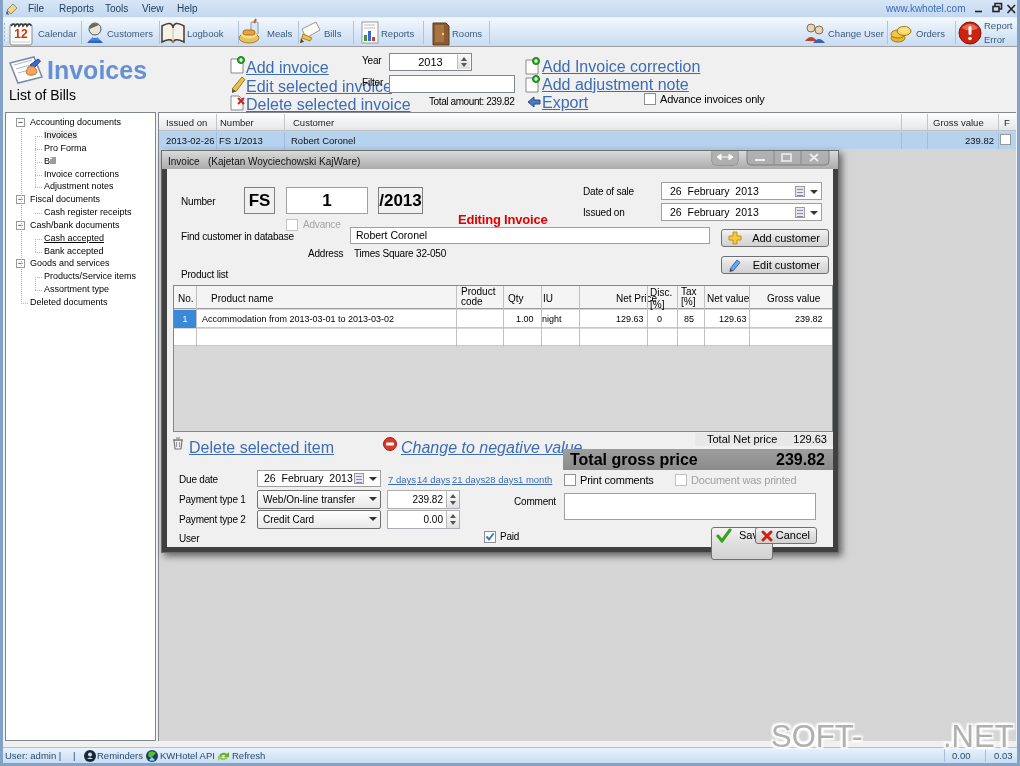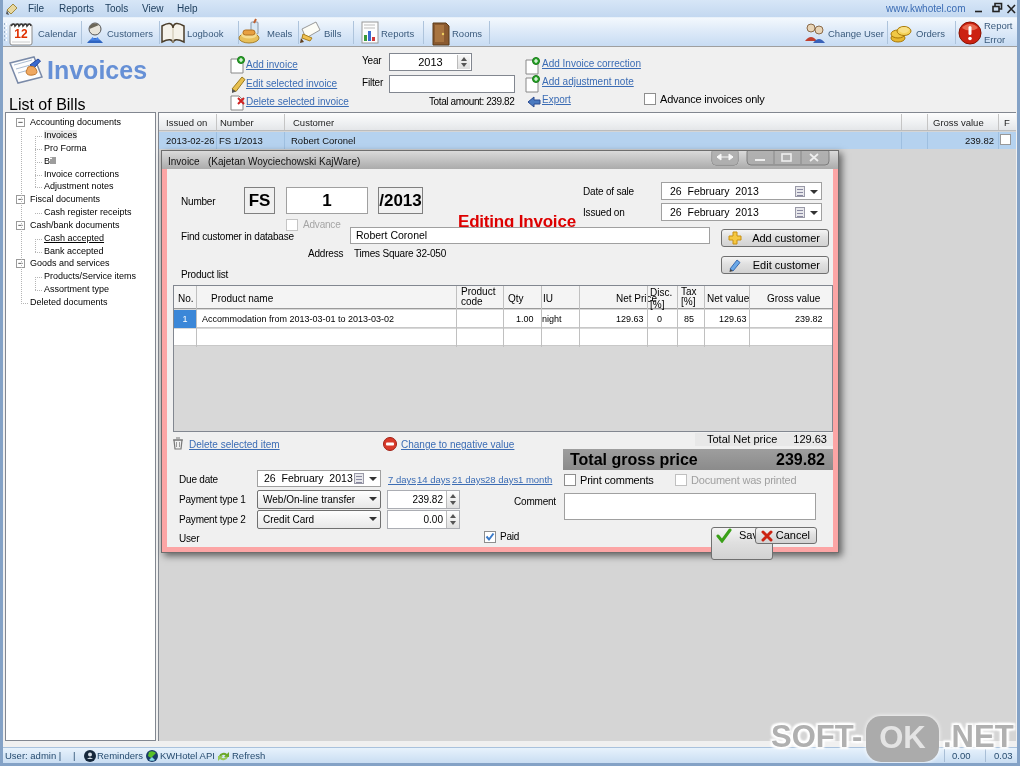--- a/index.html
+++ b/index.html
@@ -8,53 +8,53 @@
 .frame { position:absolute; background:#84a2c6; z-index:60; }
 .abs { position:absolute; }
 
 #menubar { left:0; top:0; width:1020px; height:17px; background:linear-gradient(#d7e6f7,#c3d8f0); font-size:10px; color:#20405f; }
 #menubar span.mi { position:absolute; top:3px; }
 
 #toolbar { left:0; top:17px; width:1020px; height:30px; background:linear-gradient(#f3f8fd,#dce9f8 50%,#c8dcf3); border-top:1px solid #e8f1fa; border-bottom:1px solid #9f9f9f; }
 .tbtxt { position:absolute; top:10px; font-size:9.5px; color:#3a5a7c; }
 .tbsep { position:absolute; top:3px; width:1px; height:23px; background:#aec4dc; }
 
-.link { color:#3b6cb4; text-decoration:underline; font-size:10px; position:absolute; white-space:nowrap; }
+.link { color:#3b6cb4; text-decoration:underline; font-size:16px; position:absolute; white-space:nowrap; }
 .lbl { position:absolute; font-size:10px; letter-spacing:-0.2px; color:#000; white-space:nowrap; }
 .inbox { position:absolute; background:#fff; border:1px solid #828790; }
 
 #tree { left:5px; top:112px; width:151px; height:629px; background:#fff; border:1px solid #828790; font-size:10.5px; }
 .ti { position:absolute; white-space:nowrap; color:#000; font-size:9px; }
 .pm { position:absolute; width:9px; height:9px; border:1px solid #9a9a9a; background:#fff; font-size:9px; line-height:7px; text-align:center; color:#000; }
 
 #grid { left:158px; top:112px; width:858px; height:629px; background:#d5d5d5; border-top:1px solid #828790; border-left:1px solid #828790; }
 #gridhead { position:absolute; left:0; top:0; width:857px; height:18px; background:linear-gradient(#fdfdfd,#eef0f2 60%,#e4e6e9); border-bottom:1px solid #bcbcbc; font-size:9.5px; color:#222; }
 #gridrow { position:absolute; left:0; top:19px; width:857px; height:17px; background:#b5d2ef; font-size:9.5px; color:#111; }
 
 #statusbar { left:0; top:747px; width:1020px; height:16px; background:linear-gradient(#e7f2fc,#c9ddf2); border-top:1px solid #a9c2dd; font-size:9.5px; color:#274c6f; }
 
-#dlg { left:161px; top:150px; width:678px; height:403px; background:#fca5a5; border:1px solid #6e6e6e; box-shadow:3px 3px 7px rgba(0,0,0,0.55); }
+#dlg { left:161px; top:150px; width:678px; height:403px; background:#404040; border:1px solid #6e6e6e; box-shadow:3px 3px 7px rgba(0,0,0,0.55); }
 #dlgtitle { position:absolute; left:0; top:0; width:676px; height:18px; background:linear-gradient(#dadada,#ababab); font-size:10px; color:#111; }
 #dlgbody { position:absolute; left:5px; top:18px; width:666px; height:378px; background:#f0f0f0; }
 .biglbl { font-weight:bold; font-size:17px !important; text-align:center; position:absolute; }
 .gray-border-box { position:absolute; border:1px solid #808080; background:#f0f0f0; }
 .fld { position:absolute; background:#fff; border:1px solid #a0a0a0; font-size:10.5px; }
 .cb { position:absolute; width:12px; height:12px; background:#fff; border:1px solid #8e8e8e; }
 .btn { position:absolute; border:1px solid #707070; border-radius:3px; background:linear-gradient(#f4f4f4,#e0e0e0 45%,#d2d2d2); font-size:11px; color:#000; }
 .dd { position:absolute; background:linear-gradient(#fefefe,#e8e8e8); border:1px solid #707070; border-radius:2px; font-size:10px; }
 .ddarrow { position:absolute; right:3px; top:6px; width:0; height:0; border-left:4px solid transparent; border-right:4px solid transparent; border-top:4px solid #333; }
 .spin { position:absolute; background:#fff; border:1px solid #abadb3; font-size:10px; text-align:right; }
 .dateic { position:absolute; right:16px; top:3px; width:10px; height:11px; background:#e8e8ec; border:1px solid #9a9aa8; }
 .dateic::after { content:""; position:absolute; left:1px; top:2px; width:6px; height:1px; background:#8888a0; box-shadow:0 3px 0 #8888a0, 0 6px 0 #8888a0; }
 .datearr { position:absolute; right:3px; top:7px; width:0; height:0; border-left:4px solid transparent; border-right:4px solid transparent; border-top:4px solid #333; }
 .spbtn { position:absolute; right:0px; top:0px; width:13px; height:17px; background:linear-gradient(#fdfdfd,#e0e0e0); border-left:1px solid #bbb; }
 .spbtn::before { content:""; position:absolute; left:3px; top:3px; border-left:3px solid transparent; border-right:3px solid transparent; border-bottom:4px solid #555; }
 .spbtn::after { content:""; position:absolute; left:3px; bottom:3px; border-left:3px solid transparent; border-right:3px solid transparent; border-top:4px solid #555; }
 
-.wmt { position:absolute; font-size:31px; font-weight:bold; color:#b0b0b0; z-index:50; white-space:nowrap;
+.wmt { position:absolute; font-size:31px; font-weight:normal; color:#b0b0b0; z-index:50; white-space:nowrap;
   text-shadow:-2px -2px 2px #fff, 2px -2px 2px #fff, -2px 2px 2px #fff, 2px 2px 2px #fff, 0 0 3px #fff; }
 #wmok { position:absolute; left:866px; top:716px; width:73px; height:46px; background:#ababab; border-radius:15px; z-index:50;
   color:#e4e4e4; font-size:31px; font-weight:bold; text-align:center; line-height:44px; box-shadow:0 0 4px #fff; }
 </style>
 </head>
 <body>
 <div id="win">
 
   <div id="menubar" class="abs">
     <svg width="20" height="17" style="position:absolute; left:3px; top:1px;">
@@ -204,21 +204,21 @@
     <g transform="translate(526,29)">
         <path d="M0 2 h8 l4 4 v10 h-12 z" fill="#fff" stroke="#888"></path>
         <circle cx="10" cy="3" r="3.5" fill="#2ca82c" stroke="#187818"></circle>
         <path d="M10 1 v4 M8 3 h4" stroke="#fff" stroke-width="1.2"></path>
       </g>
     <g transform="translate(526,48)">
         <path d="M2 5 h6 v-3 l6 5 l-6 5 v-3 h-6 z" fill="#4a7ac0" stroke="#2a4a90" transform="rotate(180 8 7)"></path>
       </g>
   </svg>
   <div class="abs" style="left:47px; top:56px; font-size:25px; font-weight:bold; color:#6690d6;">Invoices</div>
-  <div class="abs" style="left:9px; top:87px; font-size:16px;margin-top:9px;">List of Bills</div>
+  <div class="abs" style="left:9px; top:87px; font-size:14px;">List of Bills</div>
   <a class="link" style="left:246px; top:59px;">Add invoice</a>
   <a class="link" style="left:246px; top:78px;">Edit selected invoice</a>
   <a class="link" style="left:246px; top:96px;">Delete selected invoice</a>
   <span class="lbl" style="left:362px; top:55px;">Year</span>
   <div class="inbox" style="left:389px; top:53px; width:83px; height:18px; font-size:11px; text-align:center; line-height:16px;">2013
     <span style="position:absolute; right:1px; top:1px; width:13px; height:14px; background:linear-gradient(#f8f8f8,#ddd); border-left:1px solid #bbb;">
       <span style="position:absolute; left:3px; top:2px; width:0; height:0; border-left:3px solid transparent; border-right:3px solid transparent; border-bottom:4px solid #555;"></span>
       <span style="position:absolute; left:3px; top:8px; width:0; height:0; border-left:3px solid transparent; border-right:3px solid transparent; border-top:4px solid #555;"></span>
     </span>
   </div>
@@ -322,21 +322,20 @@
           <path d="M9 10 a6 6 0 0 1 -6 0 l3 -3 z" fill="#8ad8e8"></path>
         </g>
       <g transform="translate(218,3)">
           <path d="M1 5 a5 5 0 0 1 8 -2 l2 -2 v5 h-5 l1.5 -1.5 a3 3 0 0 0 -4.5 1 z" fill="#6aa828"></path>
           <path d="M10 6 a5 5 0 0 1 -8 2 l-2 2 v-5 h5 L3.5 6.5 a3 3 0 0 0 4.5 -1 z" fill="#98c858"></path>
         </g>
     </svg>
   </div>
 
   <div class="wmt" style="left:771px; top:719px;">SOFT-</div>
-  <div id="wmok">OK</div>
   <div class="wmt" style="left:943px; top:719px;">.NET</div>
 
   <div class="frame" style="left:0; top:0; width:3px; height:766px;"></div>
   <div class="frame" style="left:1017px; top:0; width:3px; height:766px;"></div>
   <div class="frame" style="left:0; top:763px; width:1020px; height:3px;"></div>
 
   <div id="dlg" class="abs">
     <div id="dlgtitle">
       <span style="position:absolute; left:6px; top:5px;">Invoice&nbsp;&nbsp; (Kajetan Woyciechowski KajWare)</span>
       <svg width="130" height="18" style="position:absolute; left:548px; top:0;">
@@ -354,21 +353,21 @@
       </svg>
     </div>
     <div id="dlgbody">
 
       <span class="lbl" style="left:14px; top:27px;">Number</span>
       <div class="gray-border-box biglbl" style="left:77px; top:18px; width:31px; height:27px; line-height:25px;">FS</div>
       <div class="fld biglbl" style="left:119px; top:18px; width:82px; height:27px; line-height:25px;">1</div>
       <div class="gray-border-box biglbl" style="left:211px; top:18px; width:45px; height:27px; line-height:25px;">/2013</div>
       <span class="cb" style="left:119px; top:50px; border-color:#c5c5c5;"></span>
       <span class="lbl" style="left:136px; top:50px; color:#a5a5a5;">Advance</span>
-      <span class="lbl" style="left:291px; top:43px; color:#dd0000; font-weight:bold; font-size:17px;">Editing Invoice</span>
+      <span class="lbl" style="left:291px; top:43px; color:#dd0000; font-weight:bold; font-size:13px;">Editing Invoice</span>
       <span class="lbl" style="left:416px; top:17px;">Date of sale</span>
       <div class="fld" style="left:494px; top:13px; width:161px; height:18px; line-height:16px; padding-left:8px;">26&nbsp; February&nbsp; 2013<span class="dateic"></span><span class="datearr"></span></div>
       <span class="lbl" style="left:416px; top:38px;">Issued on</span>
       <div class="fld" style="left:494px; top:34px; width:161px; height:18px; line-height:16px; padding-left:8px;">26&nbsp; February&nbsp; 2013<span class="dateic"></span><span class="datearr"></span></div>
 
       <span class="lbl" style="left:14px; top:62px;">Find customer in database</span>
       <div class="fld" style="left:183px; top:58px; width:360px; height:17px; line-height:15px; padding-left:5px;">Robert Coronel</div>
       <span class="lbl" style="left:141px; top:79px;">Address</span>
       <span class="lbl" style="left:187px; top:79px;">Times Square 32-050</span>
       <div class="btn" style="left:554px; top:60px; width:108px; height:18px; line-height:16px; text-align:right; padding-right:8px;">Add customer
@@ -429,21 +428,21 @@
             <path d="M3 4 h8 l-1 9 h-6 z" fill="none" stroke="#777" stroke-width="1.2"></path>
             <path d="M2 4 h10 M5 2 h4" stroke="#777" stroke-width="1.2" fill="none"></path>
             <path d="M5.5 6 v5 M8.5 6 v5" stroke="#999" stroke-width="1"></path>
           </g>
         <g transform="translate(212,1)">
             <circle cx="7" cy="7" r="6.5" fill="#d93a2a" stroke="#a02015"></circle>
             <rect x="3" y="5.5" width="8" height="3" rx="1" fill="#fff"></rect>
           </g>
       </svg>
       <a class="link" style="left:22px; top:270px;">Delete selected item</a>
-      <a class="link" style="left:234px; top:270px;">Change to negative value</a>
+      <a class="link" style="left:234px; top:270px;font-style:italic;">Change to negative value</a>
       <div style="position:absolute; left:528px; top:264px; width:138px; height:13px; background:#e8e8e8; font-size:11px;">
         <span style="position:absolute; left:12px;">Total Net price</span>
         <span style="position:absolute; right:6px;">129.63</span>
       </div>
       <div style="position:absolute; left:396px; top:280px; width:270px; height:21px; background:linear-gradient(#9e9e9e,#8b8b8b); font-size:16px; font-weight:bold; color:#000;">
         <span style="position:absolute; left:7px; top:2px;">Total gross price</span>
         <span style="position:absolute; right:8px; top:2px;">239.82</span>
       </div>
 
       <span class="lbl" style="left:12px; top:305px;">Due date</span>

